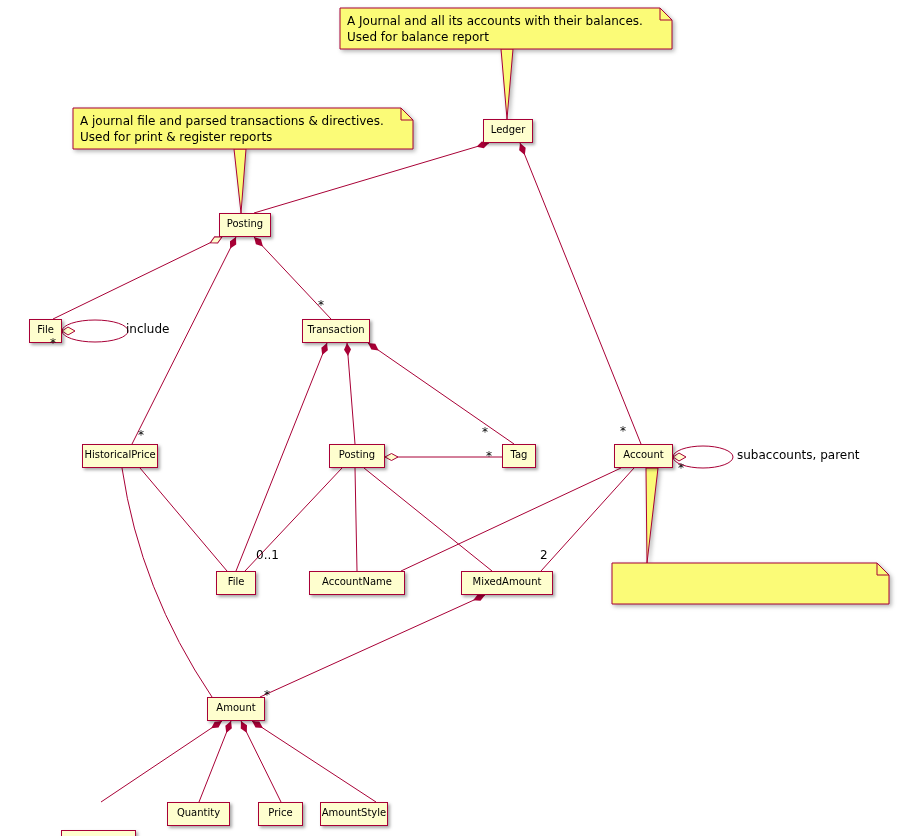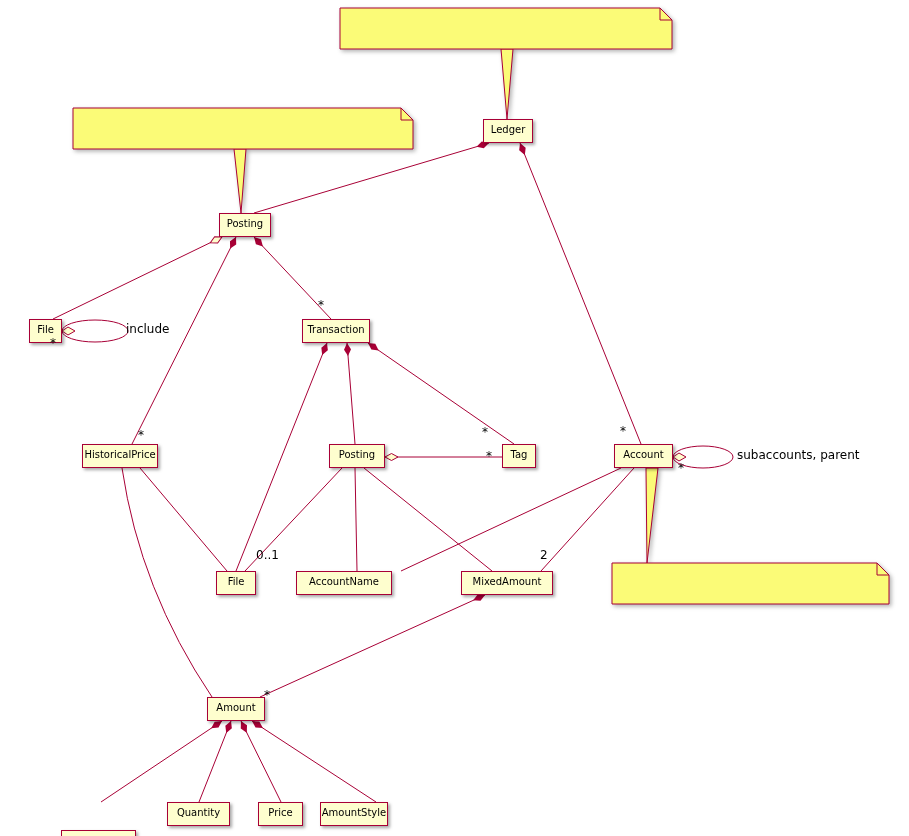--- a/index.html
+++ b/index.html
@@ -73,31 +73,35 @@
       <path d="M660,8 V20 H672" fill="none" stroke="#A80036" stroke-width="1"></path>
 
       <path d="M73,108 H401 L413,120 V149 H73 Z" fill="#FBFB77" stroke="#A80036" stroke-width="1"></path>
       <path d="M401,108 V120 H413" fill="none" stroke="#A80036" stroke-width="1"></path>
 
       <path d="M612,563 H877 L889,575 V604 H612 Z" fill="#FBFB77" stroke="#A80036" stroke-width="1"></path>
       <path d="M877,563 V575 H889" fill="none" stroke="#A80036" stroke-width="1"></path>
     </g>
   </svg>
 
+  <div class="note-text" style="left:347px; top:13px;  width:320px">A Journal and all its accounts with their balances.
+Used for balance report</div>
+  <div class="note-text" style="left:80px;  top:113px; width:330px">A journal file and parsed transactions &amp; directives.
+Used for print &amp; register reports</div>
 
   <div class="uml-class" style="left:483px; top:119px; width:50px">Ledger</div>
   <div class="uml-class" style="left:219px; top:213px; width:52px">Posting</div>
   <div class="uml-class" style="left:29px;  top:319px; width:33px">File</div>
   <div class="uml-class" style="left:302px; top:319px; width:68px">Transaction</div>
   <div class="uml-class" style="left:82px;  top:444px; width:76px">HistoricalPrice</div>
   <div class="uml-class" style="left:329px; top:444px; width:56px">Posting</div>
   <div class="uml-class" style="left:502px; top:444px; width:34px">Tag</div>
   <div class="uml-class" style="left:614px; top:444px; width:59px">Account</div>
   <div class="uml-class" style="left:216px; top:571px; width:40px">File</div>
-  <div class="uml-class" style="left:296px; top:571px; width:96px">AccountName</div>
+  <div class="uml-class" style="left:309px; top:571px; width:96px">AccountName</div>
   <div class="uml-class" style="left:461px; top:571px; width:92px">MixedAmount</div>
   <div class="uml-class" style="left:207px; top:697px; width:58px">Amount</div>
   <div class="uml-class" style="left:61px;  top:830px; width:75px">Commodity</div>
   <div class="uml-class" style="left:167px; top:802px; width:63px">Quantity</div>
   <div class="uml-class" style="left:258px; top:802px; width:45px">Price</div>
   <div class="uml-class" style="left:320px; top:802px; width:68px">AmountStyle</div>
 
   <span class="mult" style="left:126px; top:322px">include</span>
   <span class="mult" style="left:50px;  top:336px">*</span>
   <span class="mult" style="left:318px; top:298px">*</span>

